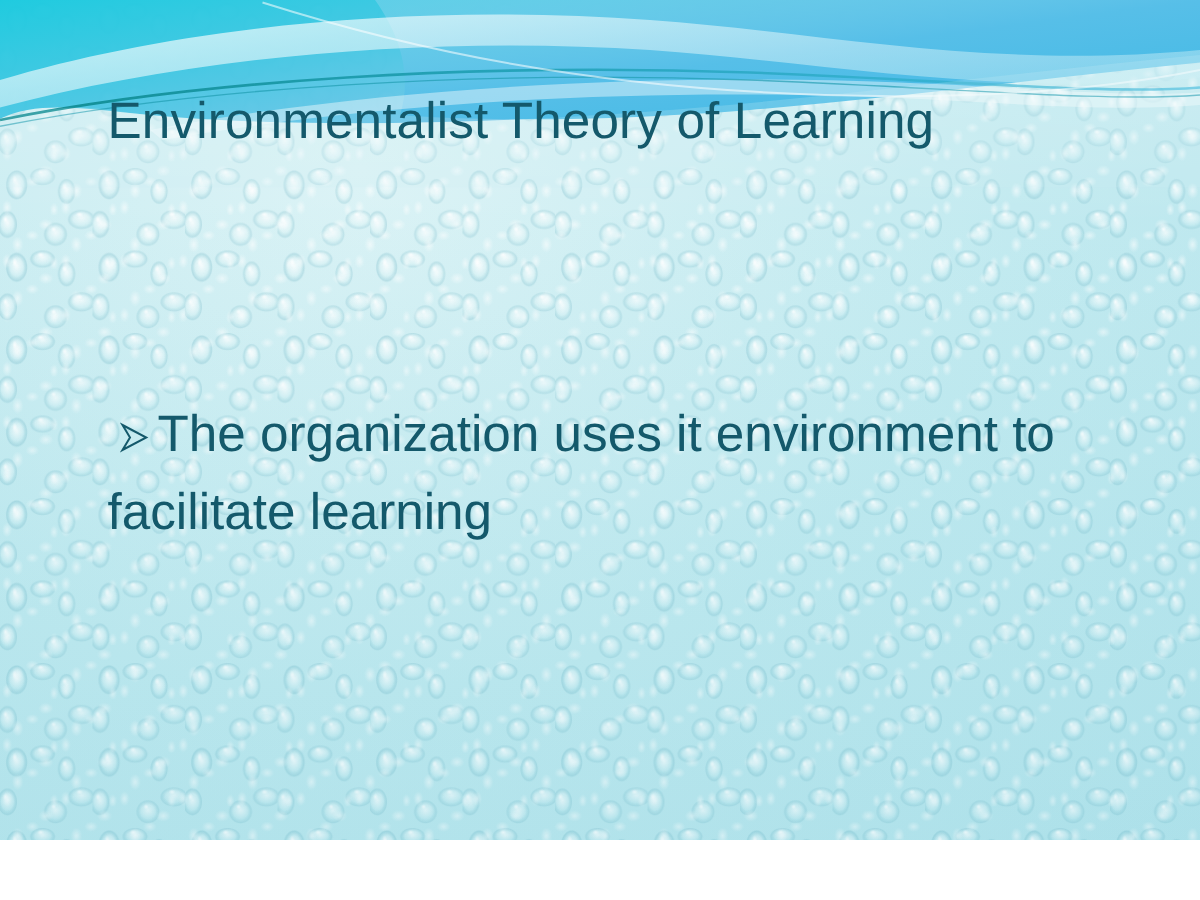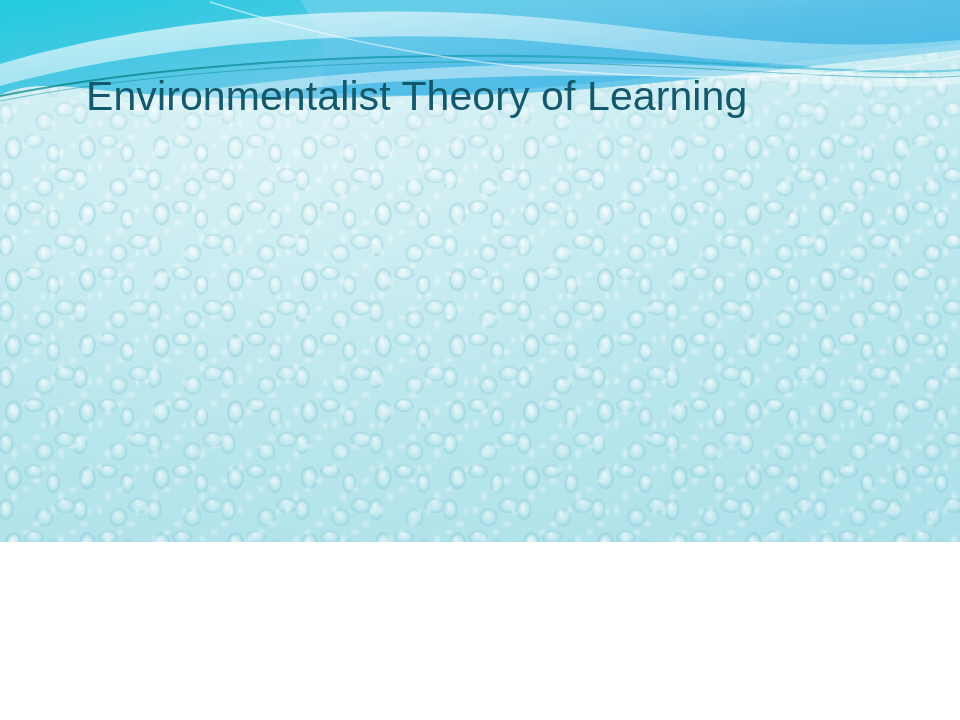--- a/index.html
+++ b/index.html
@@ -5,21 +5,21 @@
 <style>
   html, body {
     margin: 0;
     padding: 0;
     background: #ffffff;
   }
 
   #slide {
     position: relative;
     width: 960px;
-    height: 542px;
+    height: 672px;
     overflow: hidden;
     font-family: "Liberation Sans", sans-serif;
     background: #c2ecf0;
   }
 
   
   .bg-base {
     position: absolute;
     inset: 0;
     background:
@@ -220,20 +220,27 @@
       <path d="M0,95 C70,80 70,87 120,92 C250,104 420,98 560,86 C700,74 830,56 960,44 L960,150 L0,150 Z" fill="#CCEDF2" opacity="0.18"></path>
     </svg>
   </div>
 
   <div class="content">
 
     <div class="title-block">Environmentalist Theory of Learning</div>
 
     <div class="bullets">
 
+      <div class="bullet-item">
+        <span class="bullet-marker">
+          <svg width="24" height="26" viewBox="0 0 24 26" xmlns="http://www.w3.org/2000/svg">
+            <path d="M2,3 L21,13 L2,23 L8,13 Z" fill="none" stroke="#14596B" stroke-width="1.6" stroke-linejoin="miter"></path>
+          </svg>
+        </span><span class="bullet-text">The organization uses it environment to facilitate learning</span>
+      </div>
 
 
       <div class="bullet-item">
         <span class="bullet-marker">
           
         </span>
       </div>
 
     </div>
   </div>

